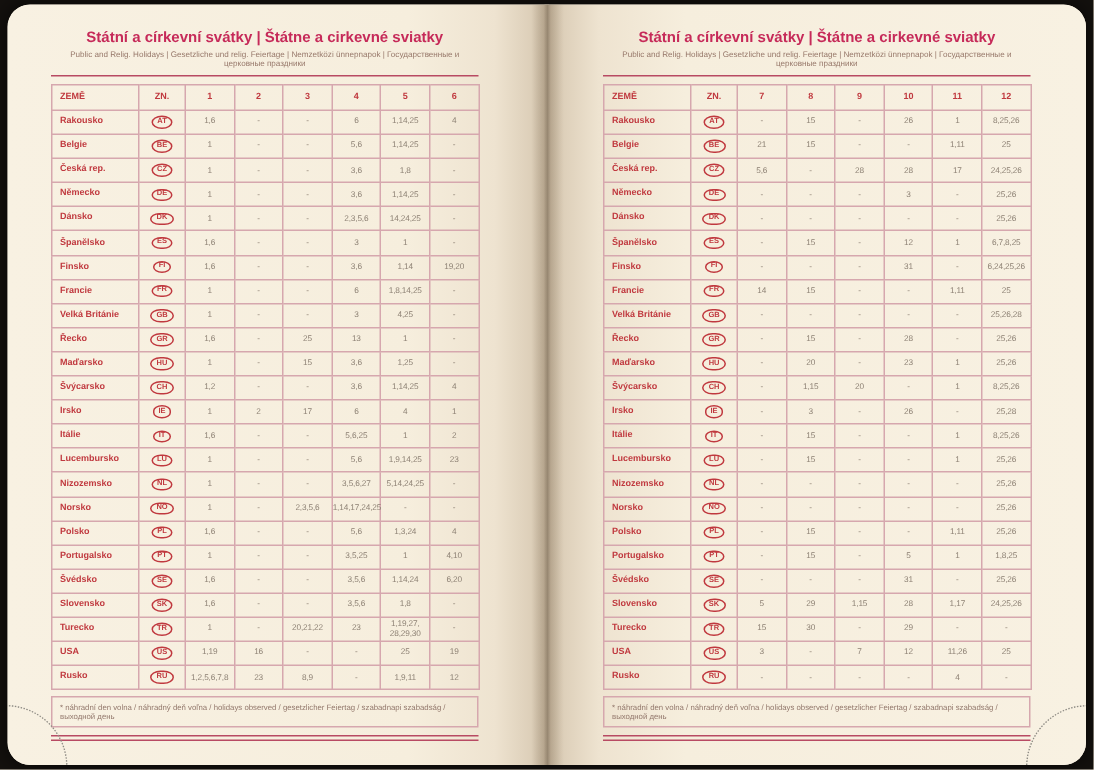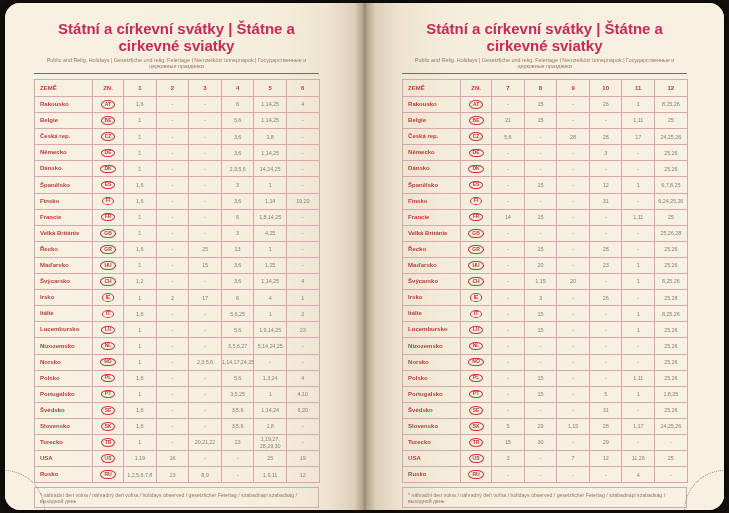--- a/index.html
+++ b/index.html
@@ -17,21 +17,21 @@
   .page-left{left:0;background:linear-gradient(to right,#f8f1e2 0%,#f6eedd 74%,#eee3d0 90%,#dcceb8 97%,#c8b9a2 100%);}
   .page-right{right:0;background:linear-gradient(to left,#f8f1e2 0%,#f6eedd 74%,#eee3d0 90%,#dcceb8 97%,#c8b9a2 100%);}
   .spine{
     position:absolute;left:calc(50% - 11px);top:0;width:22px;height:100%;
     background:linear-gradient(to right,rgba(110,88,62,0) 0%,rgba(110,88,62,.25) 40%,rgba(80,62,42,.42) 50%,rgba(110,88,62,.25) 60%,rgba(110,88,62,0) 100%);
   }
   .content{position:absolute;top:17px;width:285px;}
   .page-left  .content{left:29px;}
   .page-right .content{left:39px;}
 
-  .title{text-align:center;font-size:15px;font-weight:bold;color:#c62a59;}
+  .title{text-align:center;font-size:10px;font-weight:bold;color:#c62a59;}
   .subtitle{margin-top:3px;text-align:center;font-size:5.4px;color:#97786a;letter-spacing:0;}
   .title-rule{margin-top:4px;border-top:1.4px solid #b84a63;height:0;}
 
   table{margin-top:5px;width:285px;border-collapse:collapse;table-layout:fixed;}
   th,td{border:0.6px solid #d6a7ae;}
   thead th{height:16px;font-size:6px;font-weight:bold;color:#c0393f;text-align:center;padding:0;}
   thead th.country-h{text-align:left;padding-left:5px;}
   tbody td{height:15.1px;text-align:center;font-size:5.5px;color:#8d8174;padding:0;line-height:1.15;letter-spacing:-0.1px;}
   td.country{text-align:left;padding-left:5px;font-size:6px;font-weight:bold;color:#c0393f;letter-spacing:0;}
   td.code{text-align:center;}

